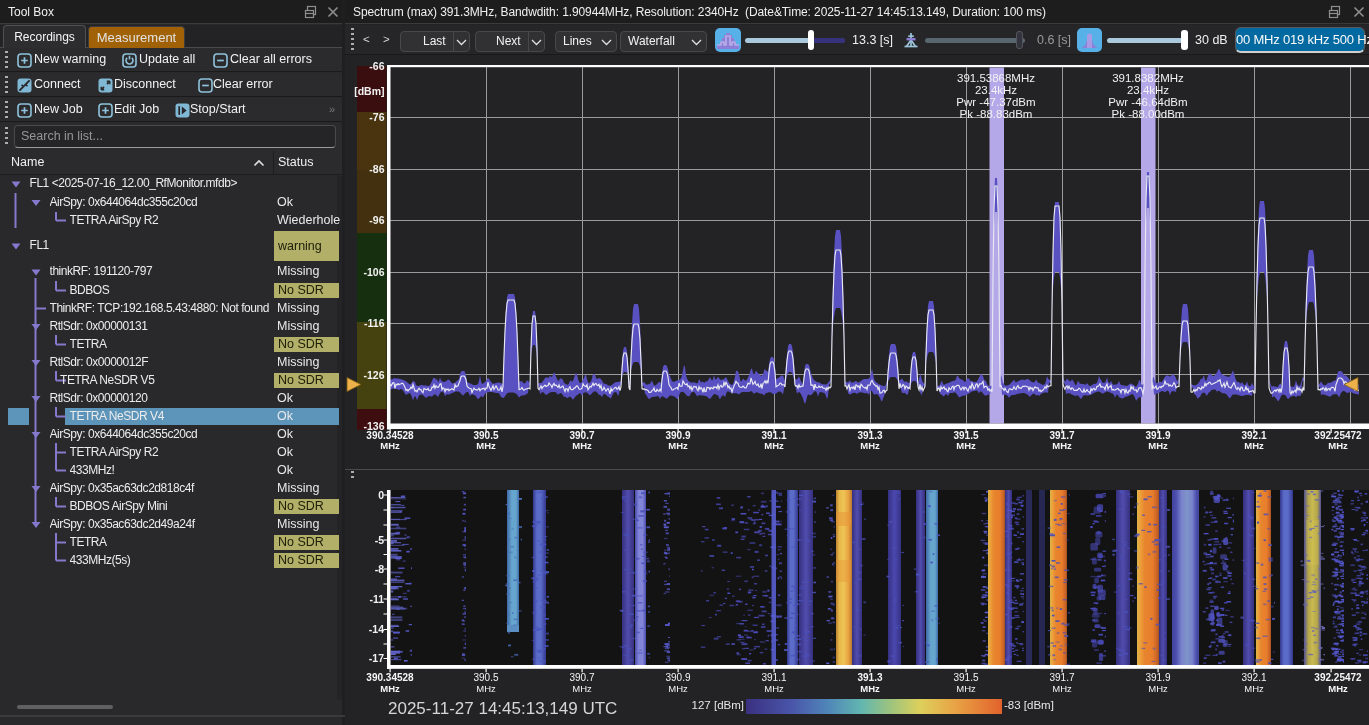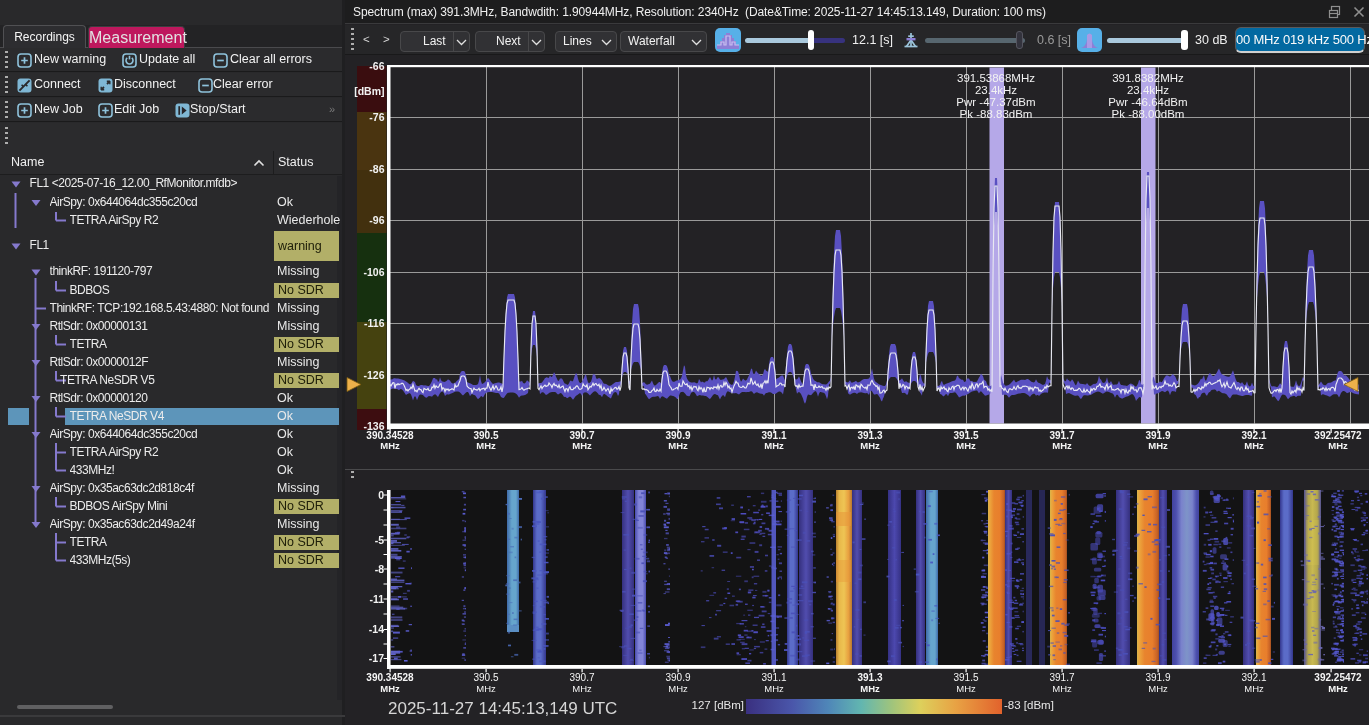--- a/index.html
+++ b/index.html
@@ -10,24 +10,33 @@
 .wicon{position:absolute;top:4px;width:16px;height:16px;color:#8a8a8a}
 .grip{position:absolute;width:2.5px;background-image:repeating-linear-gradient(to bottom,#aeaeae 0 2px,transparent 2px 5px)}
 .tbtext{color:#f2f2f2;font-size:12.5px}
 .combo{position:absolute;top:31px;height:21px;background:#313134;border:1px solid #48484a;border-radius:4px;color:#f2f2f2;font-size:12px;line-height:19px}
 .badge{position:absolute;left:274px;width:65px;background:#b2af68;color:#20200a;font-size:12.5px;padding-left:4px}
 .st{position:absolute;left:277px;color:#eaeaea;font-size:12.5px}
 .trow{position:absolute;color:#ececec;font-size:12px;letter-spacing:-0.45px;white-space:nowrap}
 svg{shape-rendering:auto}
 </style></head><body>
 <div id="left">
+    <div class="titlebar"><span style="padding-left:8px">Tool Box</span><svg class="wicon" style="left:303px" viewBox="0 0 16 16">
+        <g fill="none" stroke="#8f8f8f" stroke-width="1.2">
+          <rect x="4.5" y="2.5" width="8" height="8"></rect>
+          <rect x="2.5" y="6.5" width="8" height="7" fill="#1d1d1e"></rect>
+          <line x1="3" y1="9.5" x2="10" y2="9.5"></line>
+        </g>
+      </svg><svg class="wicon" style="left:325px" viewBox="0 0 16 16">
+        <path d="M3.5 3.5 L12.5 12.5 M12.5 3.5 L3.5 12.5" stroke="#8f8f8f" stroke-width="1.6"></path>
+      </svg></div>
     <div class="abs" style="left:0;top:25px;width:345px;height:23px;background:#232325"></div>
     <div class="abs" style="left:0;top:47px;width:345px;height:1px;background:#4a4a4d"></div>
     <div class="abs" style="left:3px;top:25px;width:83px;height:23px;background:#2d2d30;border:1px solid #505053;border-bottom:none;border-radius:4px 4px 0 0;color:#f5f5f5;font-size:12px;text-align:center;line-height:22px">Recordings</div>
-    <div class="abs" style="left:88px;top:26px;width:97px;height:22px;background:#be185d;border:1px solid #3c3c3f;border-bottom:none;border-radius:4px 4px 0 0;color:#e2e2e2;font-size:16px;text-align:center;line-height:21px">Measurement</div>
+    <div class="abs" style="left:88px;top:26px;width:97px;height:22px;background:#a16207;border:1px solid #3c3c3f;border-bottom:none;border-radius:4px 4px 0 0;color:#e2e2e2;font-size:13px;text-align:center;line-height:21px">Measurement</div>
     <div class="abs" style="left:0;top:48px;width:345px;height:24px;background:#2b2b2d;border-bottom:1px solid #1a1a1b"></div>
     <div class="grip" style="left:5px;top:51px;height:19px"></div>
     <svg class="abs" style="left:17px;top:53px" width="15" height="15" viewBox="0 0 15 15">
       <rect x="1" y="1" width="13" height="13" rx="3" fill="none" stroke="#8fc3dc" stroke-width="1.6"></rect>
       <path d="M7.5 4.2 V10.8 M4.2 7.5 H10.8" stroke="#8fc3dc" stroke-width="1.7"></path>
     </svg>
     <div class="abs tbtext" style="left:34px;top:52px">New warning</div>
     <svg class="abs" style="left:122px;top:53px" width="15" height="15" viewBox="0 0 15 15">
       <rect x="1" y="1" width="13" height="13" rx="3" fill="none" stroke="#8fc3dc" stroke-width="1.6"></rect>
       <path d="M5.2 4.8 A3.5 3.5 0 1 0 9.8 4.8" fill="none" stroke="#8fc3dc" stroke-width="1.6"></path>
@@ -72,20 +81,21 @@
     <div class="abs tbtext" style="left:114px;top:102px">Edit Job</div>
     <svg class="abs" style="left:175px;top:103px" width="15" height="15" viewBox="0 0 15 15">
       <rect x="0.5" y="0.5" width="14" height="14" rx="3" fill="#7fb7d4"></rect>
       <path d="M4.2 3.2 v8.6" stroke="#26262a" stroke-width="1.7"></path>
       <path d="M6.8 3.6 L11.6 7.5 L6.8 11.4 Z" fill="#26262a"></path>
     </svg>
     <div class="abs tbtext" style="left:190px;top:102px">Stop/Start</div>
     <div class="abs" style="left:329px;top:103px;color:#7a7a7a;font-size:11px">»</div>
     <div class="abs" style="left:0;top:123px;width:345px;height:28px;background:#2b2b2d"></div>
     <div class="grip" style="left:5px;top:127px;height:19px"></div>
+    <div class="abs" style="left:14px;top:125px;width:322px;height:23px;background:#252527;border:1px solid #4a4a4c;border-bottom:1.5px solid #9a9a9c;border-radius:4px;color:#969696;font-size:12.5px;line-height:21px;padding-left:6px">Search in list...</div>
     <div class="abs" style="left:0;top:151px;width:345px;height:24px;background:#2b2b2d;border-bottom:1px solid #1d1d1e"></div>
     <div class="abs" style="left:11px;top:155px;color:#f0f0f0;font-size:12.5px">Name</div>
     <svg class="abs" style="left:253px;top:159px" width="12" height="8" viewBox="0 0 12 8">
       <path d="M1.5 6.5 L6 2 L10.5 6.5" fill="none" stroke="#e0e0e0" stroke-width="1.6"></path>
     </svg>
     <div class="abs" style="left:273px;top:151px;width:1px;height:24px;background:#1d1d1e"></div>
     <div class="abs" style="left:278px;top:155px;color:#f0f0f0;font-size:12.5px">Status</div>
     <div class="abs" style="left:337px;top:176px;width:4.5px;height:524px;background:#242427"></div>
     <div class="abs" style="left:7.5px;top:407.5px;width:21.5px;height:17.5px;background:#5d95ba"></div>
     <div class="abs" style="left:64.5px;top:407.5px;width:274.5px;height:17.5px;background:#5d95ba"></div>
@@ -200,21 +210,21 @@
       <path d="M1 1 L5.5 5.5 L10 1" fill="none" stroke="#e0e0e0" stroke-width="1.3"></path>
     </svg>
     <div class="abs" style="left:370px;top:28px;width:26px;height:24px;background:#57b0e8;border-radius:5px"></div>
     <svg class="abs" style="left:372px;top:31px" width="22" height="18" viewBox="0 0 22 18">
       <path d="M0 14 h3 v-4 h2 v-3 h2 v-3 h2 v-2 h4 v2 h2 v3 h2 v3 h2 v4 h3 v4 h-22 Z" fill="#8d7fd6"></path>
       <path d="M0 14 h4 v-3 h3 v3 h2 v-9 h4 v9 h2 v-3 h3 v3 h4" fill="none" stroke="#cabff0" stroke-width="1.2"></path>
     </svg>
     <div class="abs" style="left:400px;top:37.5px;width:64px;height:5.5px;background:#aac9dd;border-radius:3px 0 0 3px"></div>
     <div class="abs" style="left:469px;top:37.5px;width:31px;height:5.5px;background:#37327e;border-radius:0 3px 3px 0"></div>
     <div class="abs" style="left:463px;top:30px;width:6px;height:20px;background:#ffffff;border-radius:3px"></div>
-    <div class="abs" style="left:507px;top:33px;color:#f0f0f0;font-size:12.5px">12.1 [s]</div>
+    <div class="abs" style="left:507px;top:33px;color:#f0f0f0;font-size:12.5px">13.3 [s]</div>
     <svg class="abs" style="left:556px;top:30px" width="20" height="20" viewBox="0 0 20 20">
       <g stroke="#9bc4da" stroke-width="1.7" fill="none">
         <path d="M10 3 v13"></path>
         <path d="M3.5 16.5 h13"></path>
         <path d="M5.5 16.5 L10 10 L14.5 16.5"></path>
         <path d="M7.2 6.2 L12.8 6.2"></path>
       </g>
       <path d="M5.5 9.2 h9" stroke="#8d7fd6" stroke-width="2.4"></path>
     </svg>
     <div class="abs" style="left:580px;top:37.5px;width:100px;height:5.5px;background:#57666f;border-radius:3px"></div>

